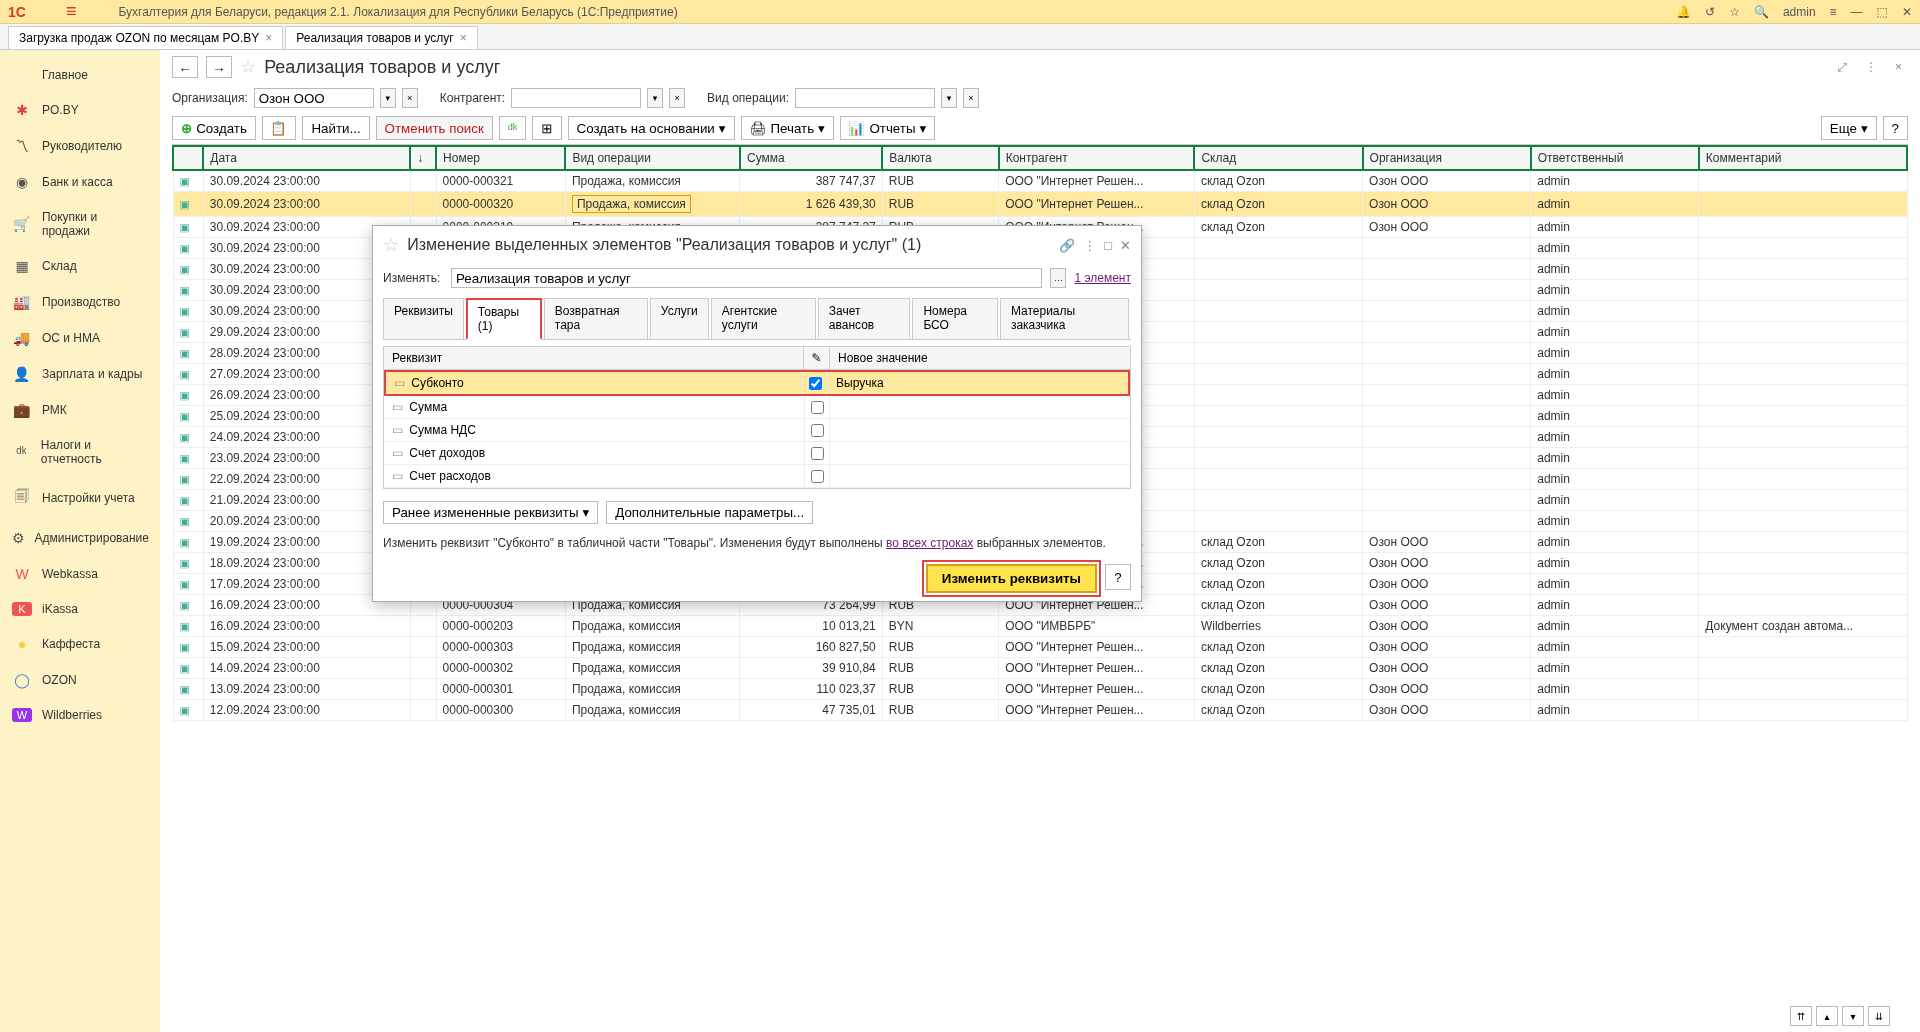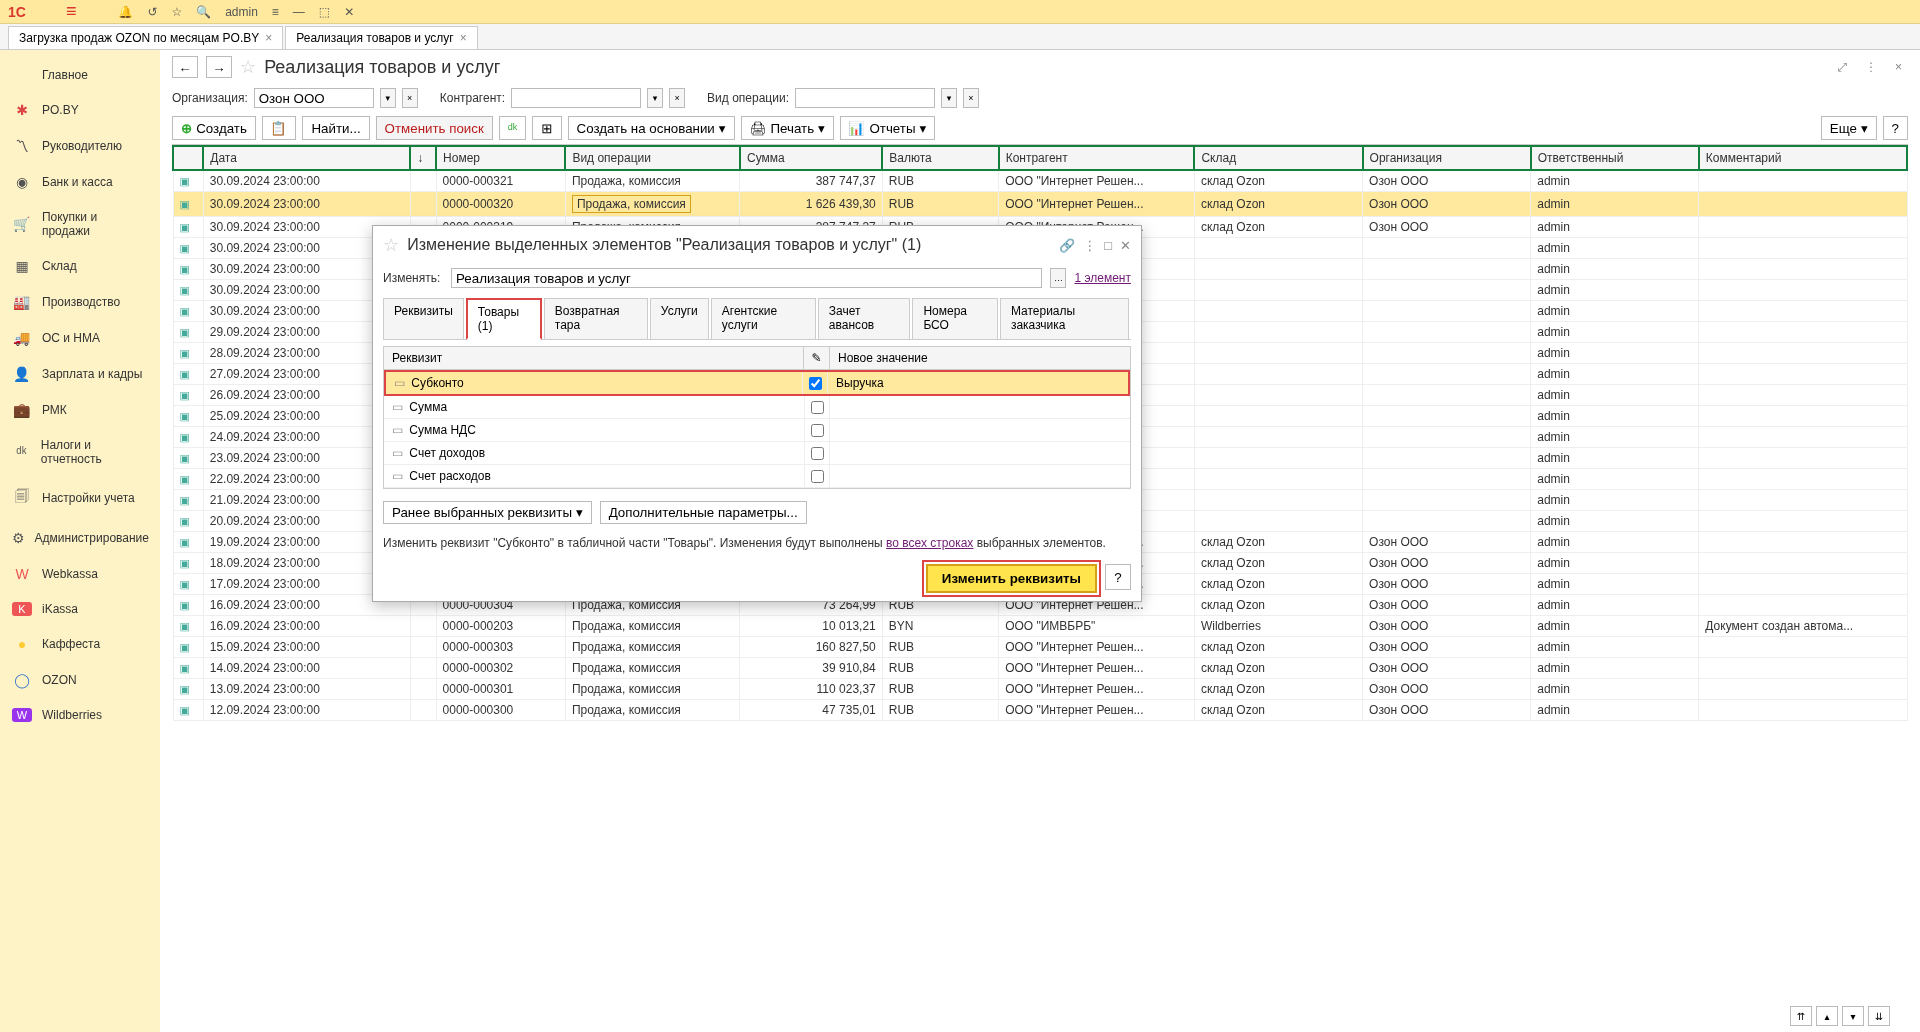--- a/index.html
+++ b/index.html
@@ -93,20 +93,21 @@
 
 .bottom-nav { position: absolute; bottom: 6px; right: 18px; display: flex; gap: 4px; }
 .bottom-nav button { width: 22px; height: 20px; border: 1px solid #bbb; background: #fff; cursor: pointer; font-size: 10px; }
 </style>
 </head>
 <body>
 
 <div class="titlebar">
   <span class="logo">1C</span>
   <span class="menu-icon">≡</span>
+  <span class="app-title">Бухгалтерия для Беларуси, редакция 2.1. Локализация для Республики Беларусь  (1С:Предприятие)</span>
   <div class="right-icons">
     <span>🔔</span>
     <span>↺</span>
     <span>☆</span>
     <span>🔍</span>
     <span>admin</span>
     <span>≡</span>
     <span>—</span>
     <span>⬚</span>
     <span>✕</span>
@@ -720,21 +721,21 @@
             <span>Счет расходов</span>
           </div>
     <div class="pc2">
             <input type="checkbox" class="chk" style="">
           </div>
     <div class="pc3"></div>
         </div>
       </div>
   </div>
   <div class="dialog-footer-row">
-    <button class="dlg-drop-btn"><span>Ранее выбранных реквизиты</span> ▾</button>
+    <button class="dlg-drop-btn"><span>Ранее измененные реквизиты</span> ▾</button>
     <button class="dlg-drop-btn">Дополнительные параметры...</button>
   </div>
   <div class="dialog-hint">
     <span>Изменить реквизит "Субконто" в табличной части "Товары". Изменения будут выполнены </span><span class="link">во всех строках</span><span> выбранных элементов.</span>
   </div>
   <div class="dialog-actions">
     <button class="primary-btn">Изменить реквизиты</button>
     <button class="help-btn">?</button>
   </div>
 </div>

